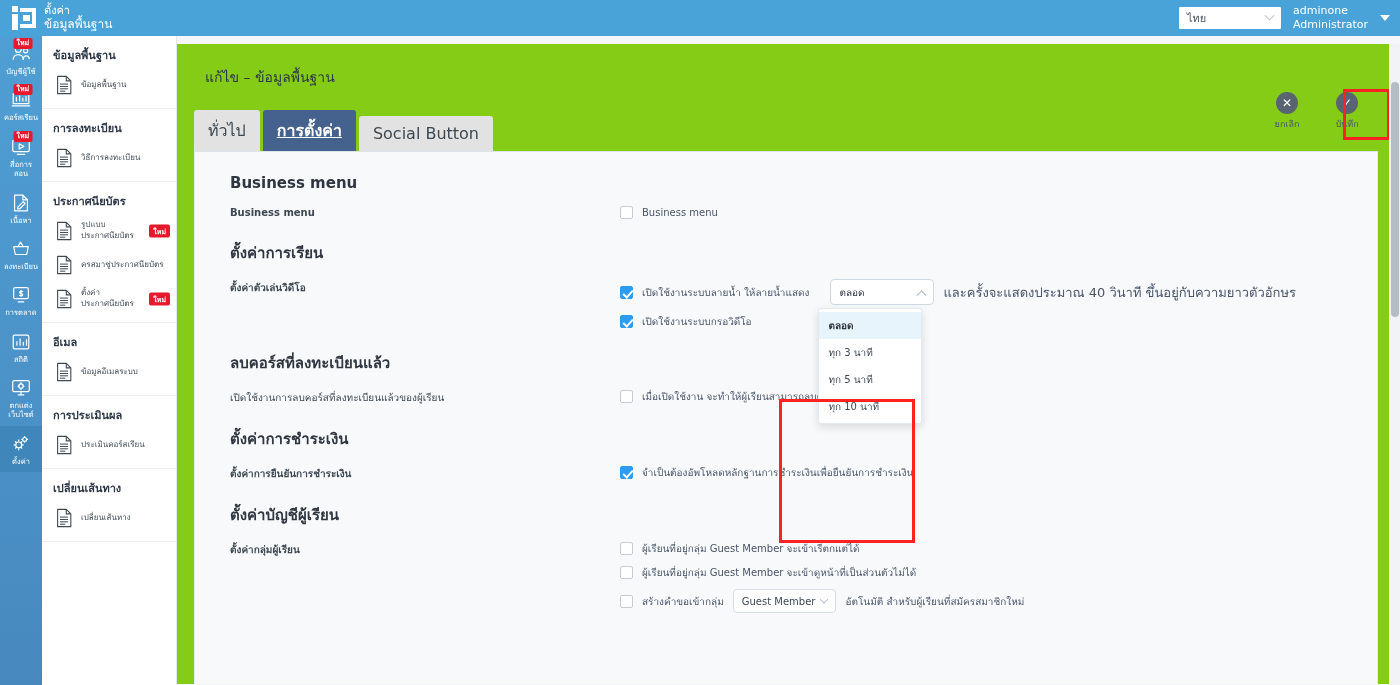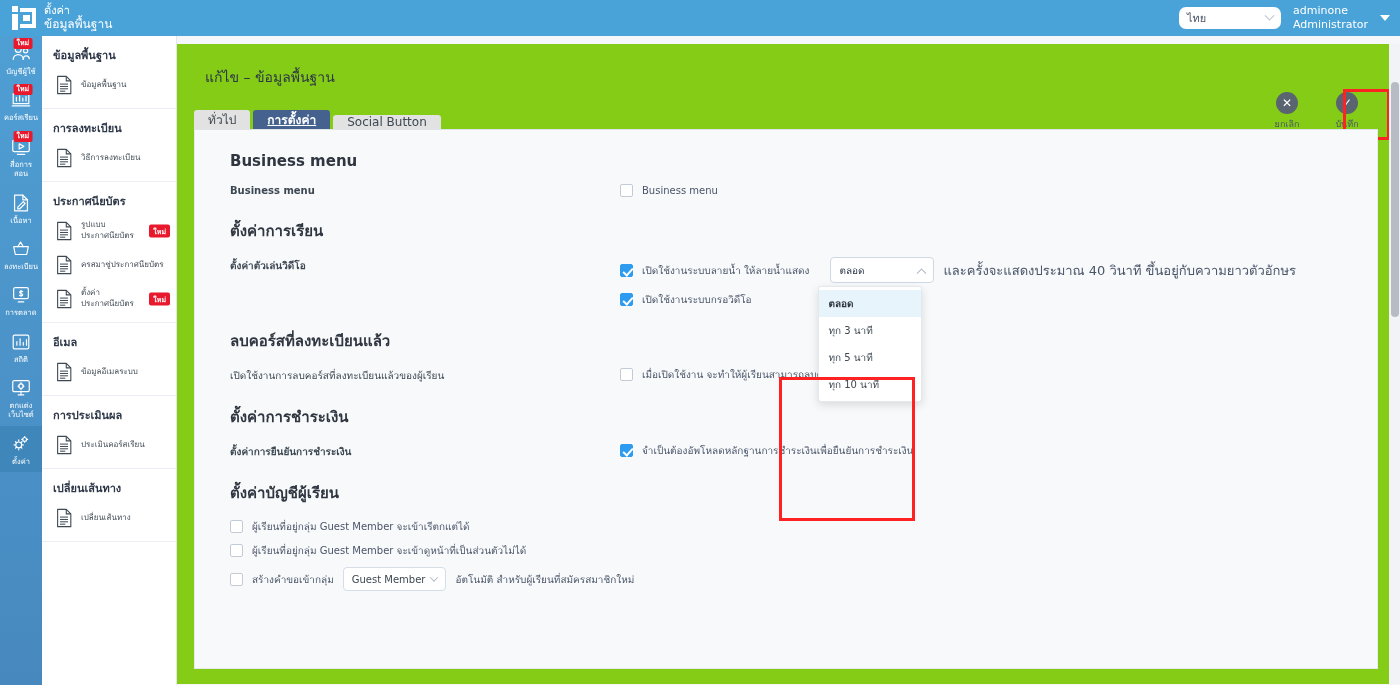--- a/index.html
+++ b/index.html
@@ -32,21 +32,21 @@
   .logo-mark .l6 { left: 11px; top: 9px; width: 7px; height: 6px; }
   .brand-text { color: #fff; line-height: 1.25; }
   .brand-text .t1 { font-size: 11px; }
   .brand-text .t2 { font-size: 12px; }
 
   .topbar-right {
     margin-left: auto; display: flex; align-items: center; gap: 12px;
     padding-right: 10px; height: 36px;
   }
   .lang-select {
-    width: 102px; height: 22px; background: #fff; border-radius: 7px;
+    width: 102px; height: 22px; background: #fff; border-radius: 1px;
     display: flex; align-items: center; padding: 0 8px;
     font-size: 11px; color: #4a5568; position: relative; gap: 32px;
   }
   .lang-select .chev {
     margin-left: auto; width: 7px; height: 7px;
     border-right: 1.5px solid #b8c2cc; border-bottom: 1.5px solid #b8c2cc;
     transform: rotate(45deg) translate(-2px,-2px);
   }
   .user-block { color: #fff; font-size: 11px; line-height: 1.3; text-align: left; }
   .user-caret {
@@ -116,21 +116,21 @@
   .action-label { font-size: 9px; color: #4a5568; }
   .redbox-save {
     position: absolute; top: 45px; right: 10px; width: 47px; height: 51px;
     border: 3px solid #f22; pointer-events: none;
   }
 
   .tabs {
     display: flex; gap: 3px; padding: 22px 0 0 17px; align-items: flex-end;
   }
   .tab {
-    padding: 0 14px; font-size: 12px; background: #e2e2e2; color: #3d4852;
+    padding: 8px 14px; font-size: 16px; background: #e2e2e2; color: #3d4852;
     border-radius: 3px 3px 0 0; cursor: pointer;
   }
   .tab.active { background: #44628d; color: #fff; font-weight: bold; text-decoration: underline; }
 
   .panel {
     margin: 0 22px 0 17px; background: #f7f9fb;
     border: 1px solid #e6eaef; border-top: 1px solid #dfe4ea;
     height: 540px; position: relative; overflow: hidden;
   }
   .section-head {
@@ -489,20 +489,21 @@
       <div class="row-label ">ตั้งค่าการยืนยันการชำระเงิน</div>
       <div class="row-controls">
           <div class="check-line">
         <span class="cb on"></span>
         <span>จำเป็นต้องอัพโหลดหลักฐานการชำระเงินเพื่อยืนยันการชำระเงิน</span>
           </div>
         </div>
       </div>
       <div class="section-head">ตั้งค่าบัญชีผู้เรียน</div>
       <div class="row">
+      <div class="row-label ">ตั้งค่ากลุ่มผู้เรียน</div>
       <div class="row-controls">
           <div class="check-line">
         <span class="cb "></span>
         <span>ผู้เรียนที่อยู่กลุ่ม Guest Member จะเข้าเรีตกแต่ได้</span>
           </div>
           <div class="check-line">
         <span class="cb "></span>
         <span>ผู้เรียนที่อยู่กลุ่ม Guest Member จะเข้าดูหน้าที่เป็นส่วนตัวไม่ได้</span>
           </div>
           <div class="check-line">

